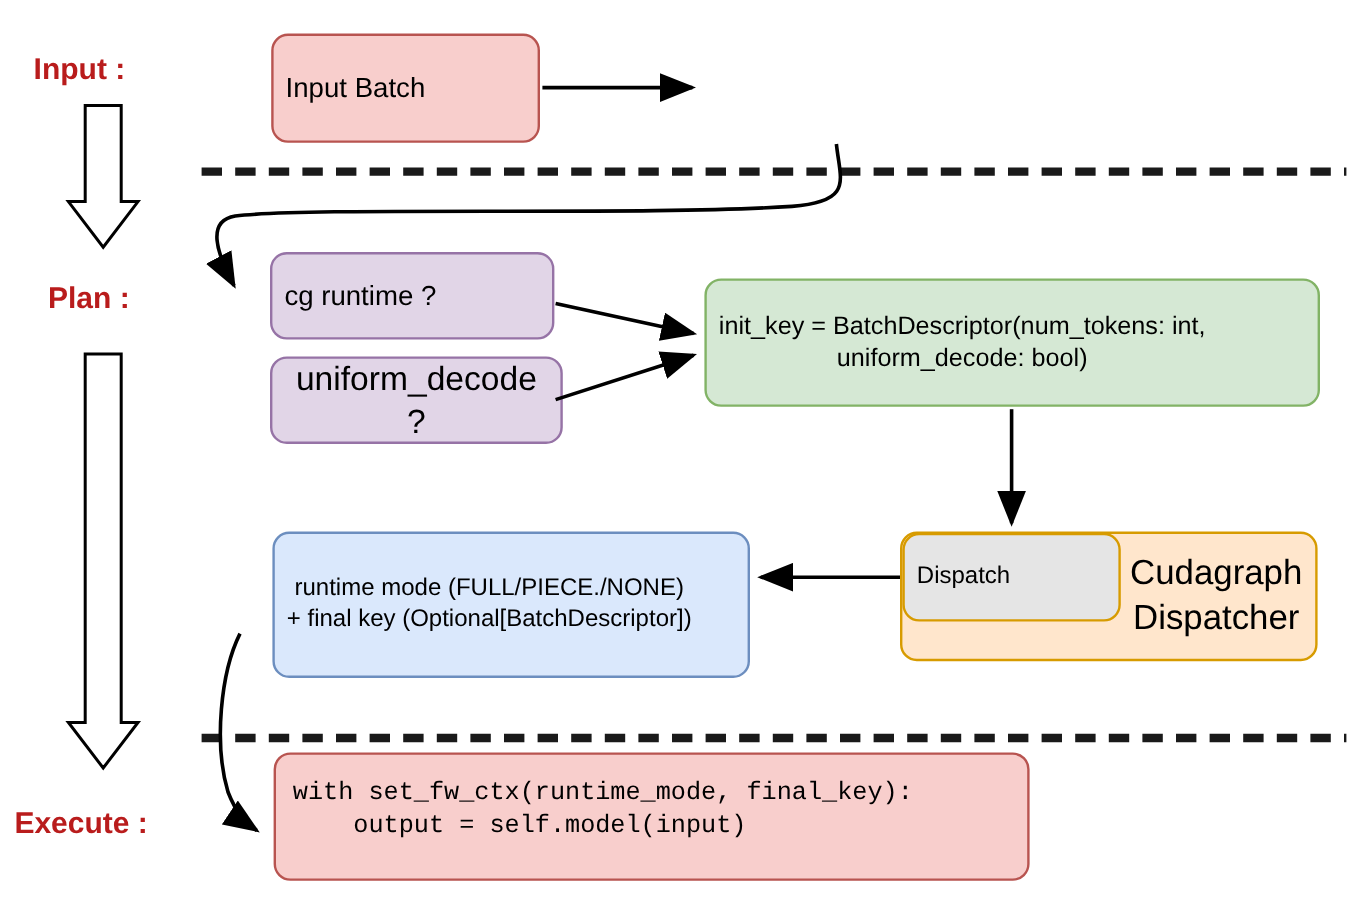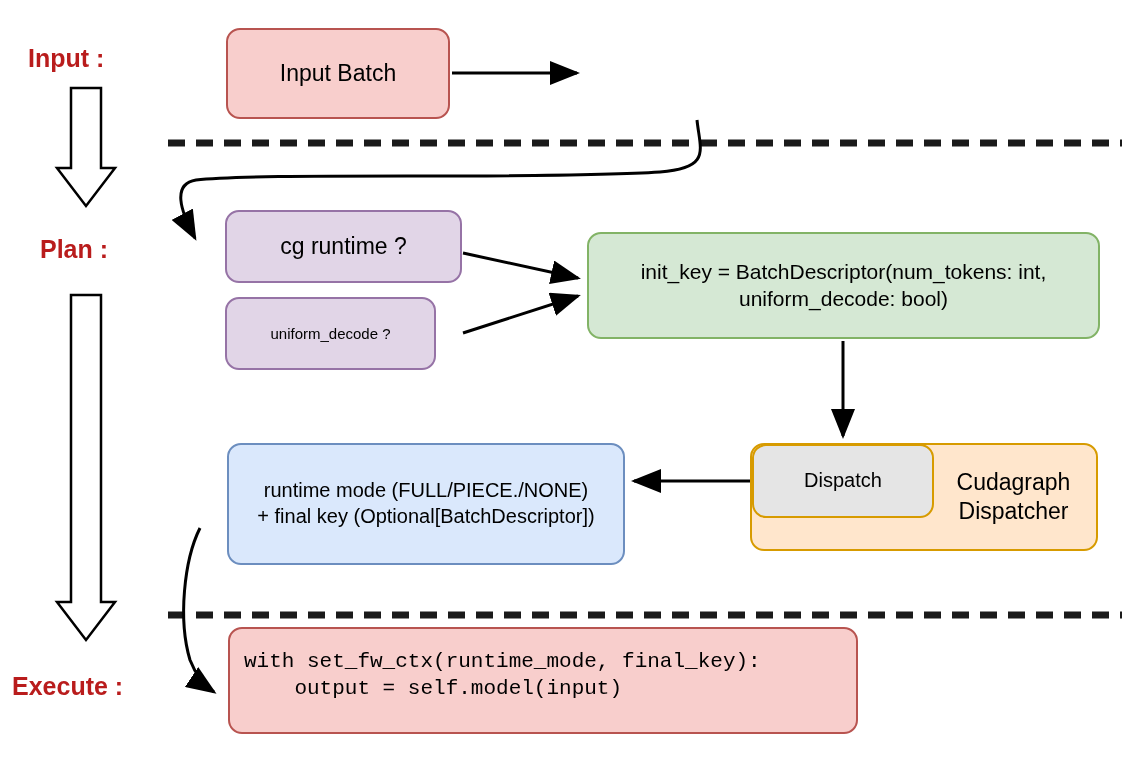--- a/index.html
+++ b/index.html
@@ -27,21 +27,20 @@
     letter-spacing: 0px;
   }
   .node {
     position: absolute;
     box-sizing: border-box;
     border-style: solid;
     border-width: 2px;
     border-radius: 14px;
     display: flex;
     align-items: center;
-    justify-content: center;
     text-align: center;
     font-family: "Liberation Sans", sans-serif;
     color: #000000;
     line-height: 1.28;
   }
   .node-text {
     display: block;
     padding: 0 10px;
     white-space: pre-line;
   }
@@ -75,30 +74,30 @@
 
   <div class="node" style="left:226px; top:28px; width:224px; height:91px; background:#f8cecc; border-color:#b85450; font-size:23px;">
     <span class="node-text">Input Batch</span>
   </div>
 
 
   <div class="node" style="left:225px; top:210px; width:237px; height:73px; background:#e1d5e7; border-color:#9673a6; font-size:23px;">
     <span class="node-text">cg runtime ?</span>
   </div>
 
-  <div class="node" style="left:225px; top:297px; width:211px; height:73px; background:#e1d5e7; border-color:#9673a6; font-size:15px;">
+  <div class="node" style="left:225px; top:297px; width:244px; height:73px; background:#e1d5e7; border-color:#9673a6; font-size:28px;">
     <span class="node-text">uniform_decode ?</span>
   </div>
 
   <div class="node" style="left:587px; top:232px; width:513px; height:107px; background:#d5e8d4; border-color:#82b366; font-size:21px;">
     <span class="node-text">init_key = BatchDescriptor(num_tokens: int,
 uniform_decode: bool)</span>
   </div>
 
-  <div class="node" style="left:750px; top:443px; width:348px; height:108px; background:#ffe6cc; border-color:#d79b00; font-size:23px; align-items:center; justify-content:flex-end;">
+  <div class="node" style="left:750px; top:443px; width:348px; height:108px; background:#ffe6cc; border-color:#d79b00; font-size:29px; align-items:center; justify-content:flex-end;">
     <span class="node-text" style="width:165px; padding:0;">Cudagraph
 Dispatcher</span>
   </div>
 
   <div class="node" style="left:752px; top:444px; width:182px; height:74px; background:#e5e5e5; border-color:#d79b00; font-size:20px;">
     <span class="node-text">Dispatch</span>
   </div>
 
   <div class="node" style="left:227px; top:443px; width:398px; height:122px; background:#dae8fc; border-color:#6c8ebf; font-size:20px;">
     <span class="node-text">runtime mode (FULL/PIECE./NONE)

